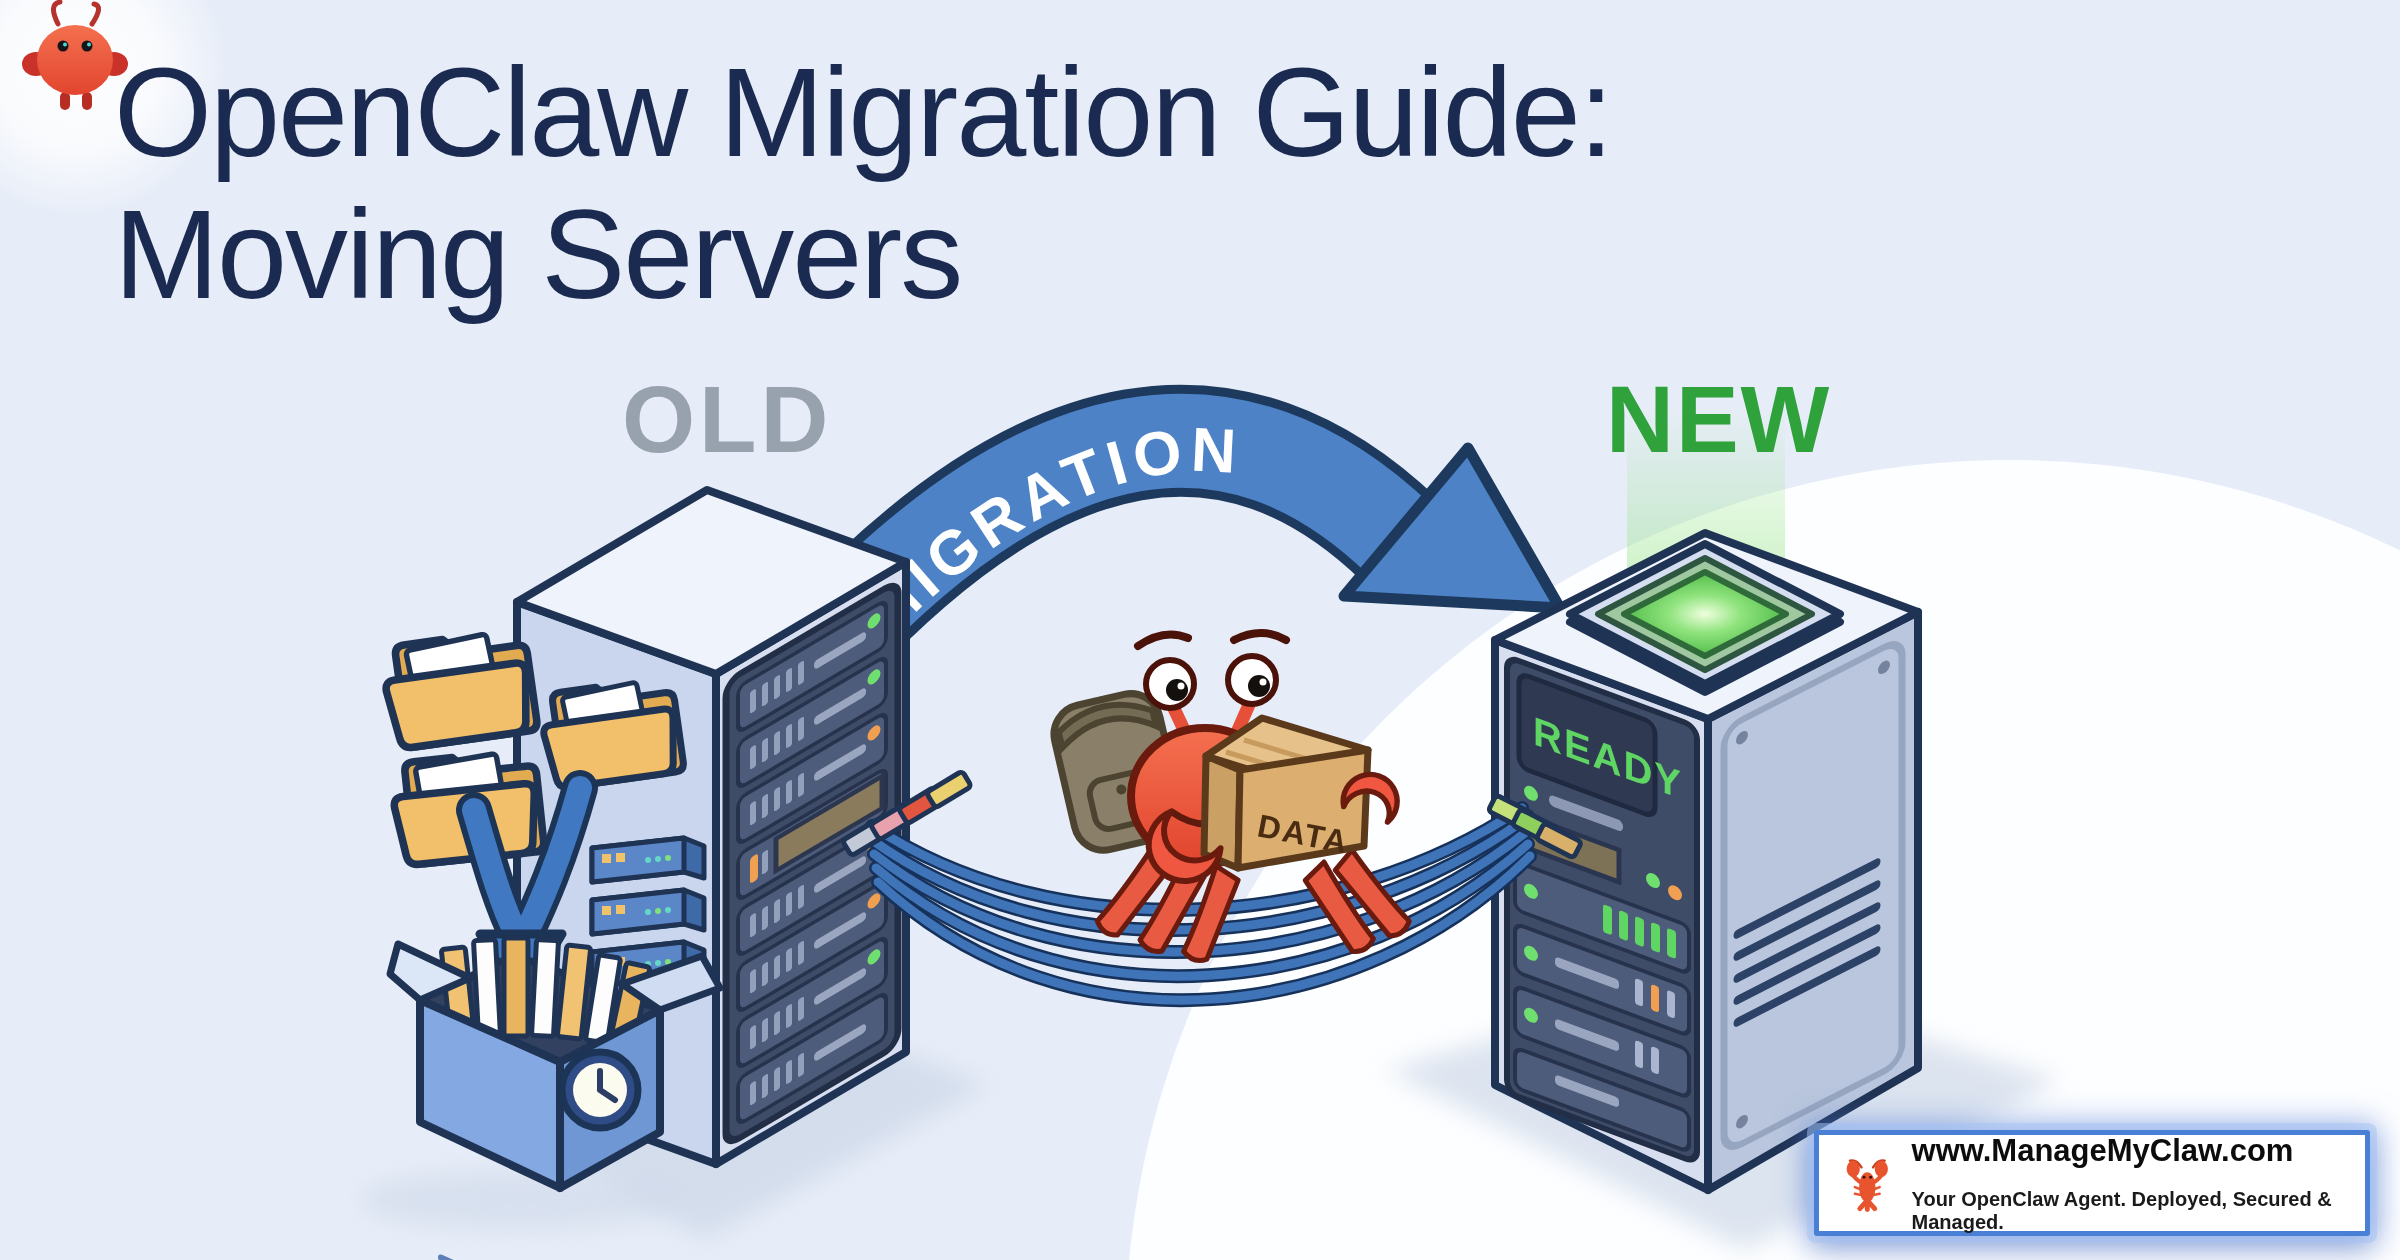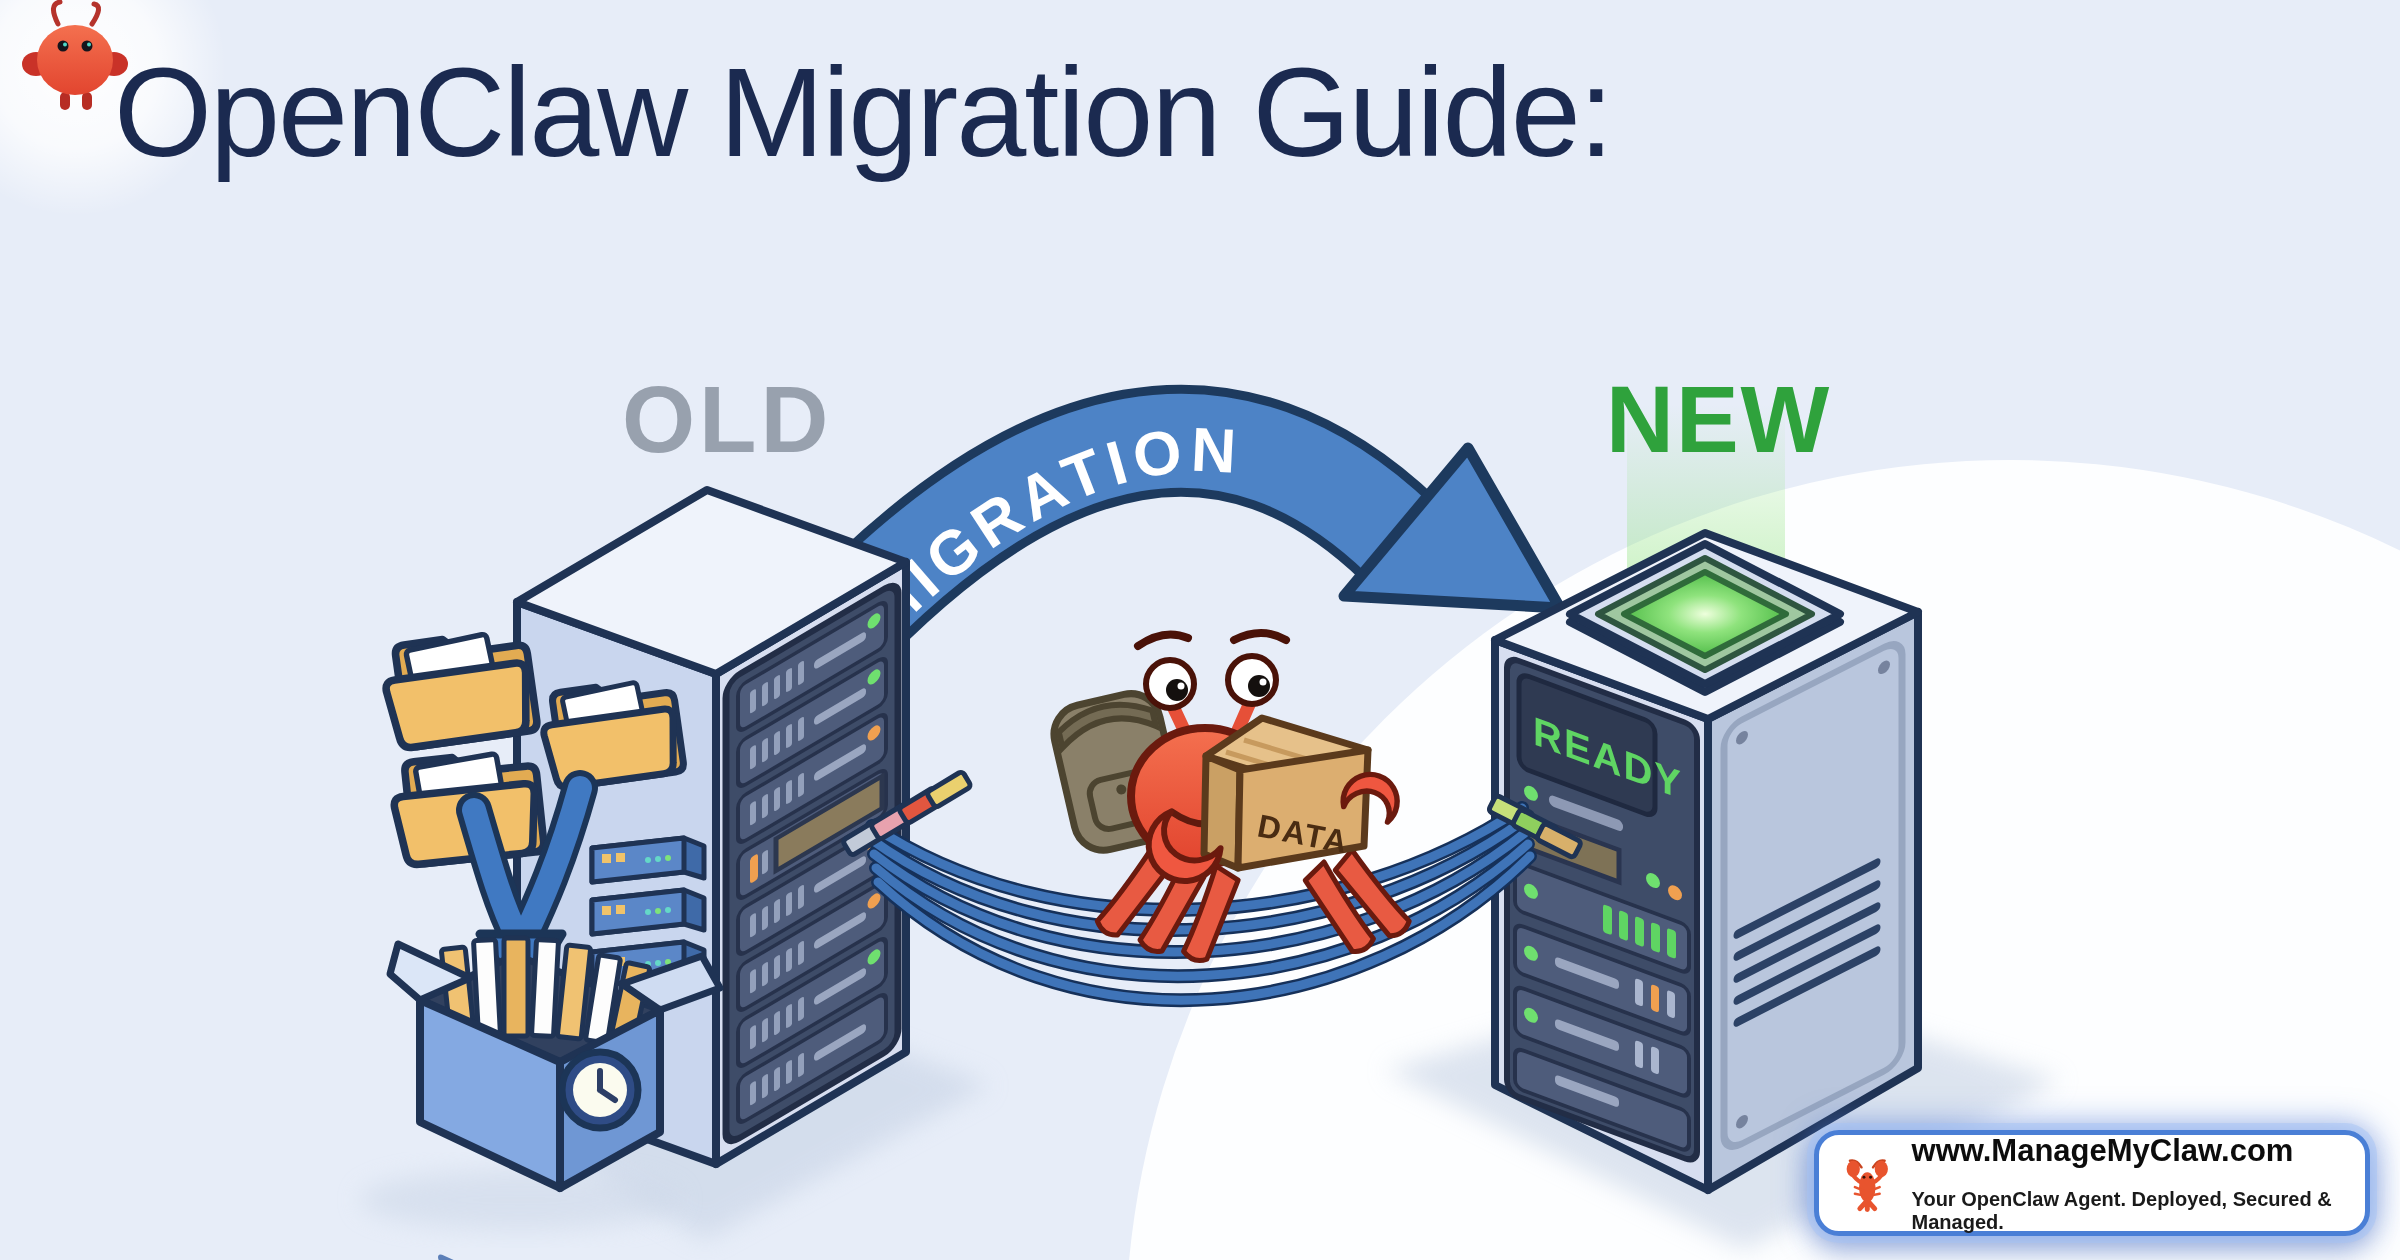--- a/index.html
+++ b/index.html
@@ -3,21 +3,21 @@
 <meta charset="utf-8">
 <style>
   html,body{margin:0;padding:0;background:#e7edf8;}
   #stage{position:relative;width:2400px;height:1260px;overflow:hidden;
          font-family:"Liberation Sans",sans-serif;background:#e7edf8;}
   #scene{position:absolute;left:0;top:0;}
   svg text{font-family:"Liberation Sans",sans-serif;font-weight:bold;}
   .title-block{position:absolute;left:114px;top:42px;color:#1b2a50;
     font-weight:normal;font-size:126px;line-height:1.13;letter-spacing:-2px;}
   .badge{position:absolute;left:1814px;top:1130px;width:556px;height:106px;
-    background:#ffffff;border:5px solid #4a7fd6;border-radius:25px;
+    background:#ffffff;border:5px solid #4a7fd6;border-radius:3px;
     box-shadow:0 0 0 7px rgba(165,195,245,.5), 0 0 30px 8px rgba(85,125,215,.55),
                0 14px 28px rgba(60,90,160,.30);
     display:flex;align-items:center;gap:22px;padding:0 26px;box-sizing:border-box;}
   .badge-url{font-weight:bold;font-size:31px;color:#0c0c0c;letter-spacing:0px;}
   .badge-tagline{font-weight:bold;font-size:20px;color:#1a1a1a;margin-top:19px;}
 </style>
 </head>
 <body>
 
 <div id="stage">
@@ -313,20 +313,21 @@
     <path d="M0,-36 A36,36 0 1 0 36,14 A21,20 0 1 1 0,-36 Z" fill="#ef5740" stroke="#6b1a0e" stroke-width="6" stroke-linejoin="round" transform="translate(1182,846) rotate(-18)"></path>
     <path d="M0,-30 A30,30 0 1 0 30,12 A18,17 0 1 1 0,-30 Z" fill="#ef5740" stroke="#6b1a0e" stroke-width="6" stroke-linejoin="round" transform="translate(1372,800) rotate(145) scale(0.9)"></path>
   </g>
 
   <text x="622" y="452" font-size="94" fill="#98a1ae" letter-spacing="4">OLD</text>
   <text x="1606" y="452" font-size="94" fill="#2fa23c" letter-spacing="2">NEW</text>
 </svg>
 
 <div class="title-block">
   <div>OpenClaw Migration Guide:</div>
+  <div>Moving Servers</div>
 </div>
 
 <div class="badge">
   <svg width="54" height="66" viewBox="0 0 54 66">
     <path d="M20,14 Q14,4 6,6 M34,14 Q40,4 48,6" stroke="#c9441f" stroke-width="3" fill="none" stroke-linecap="round"></path>
     <ellipse cx="10" cy="16" rx="8" ry="10" fill="#e8542e"></ellipse>
     <ellipse cx="44" cy="16" rx="8" ry="10" fill="#e8542e"></ellipse>
     <path d="M10,24 Q16,32 24,34 M44,24 Q38,32 30,34" stroke="#e8542e" stroke-width="5" fill="none" stroke-linecap="round"></path>
     <ellipse cx="27" cy="38" rx="10" ry="18" fill="#e8542e"></ellipse>
     <path d="M12,38 L22,42 M12,46 L22,48 M42,38 L32,42 M42,46 L32,48" stroke="#e8542e" stroke-width="3" stroke-linecap="round"></path>

